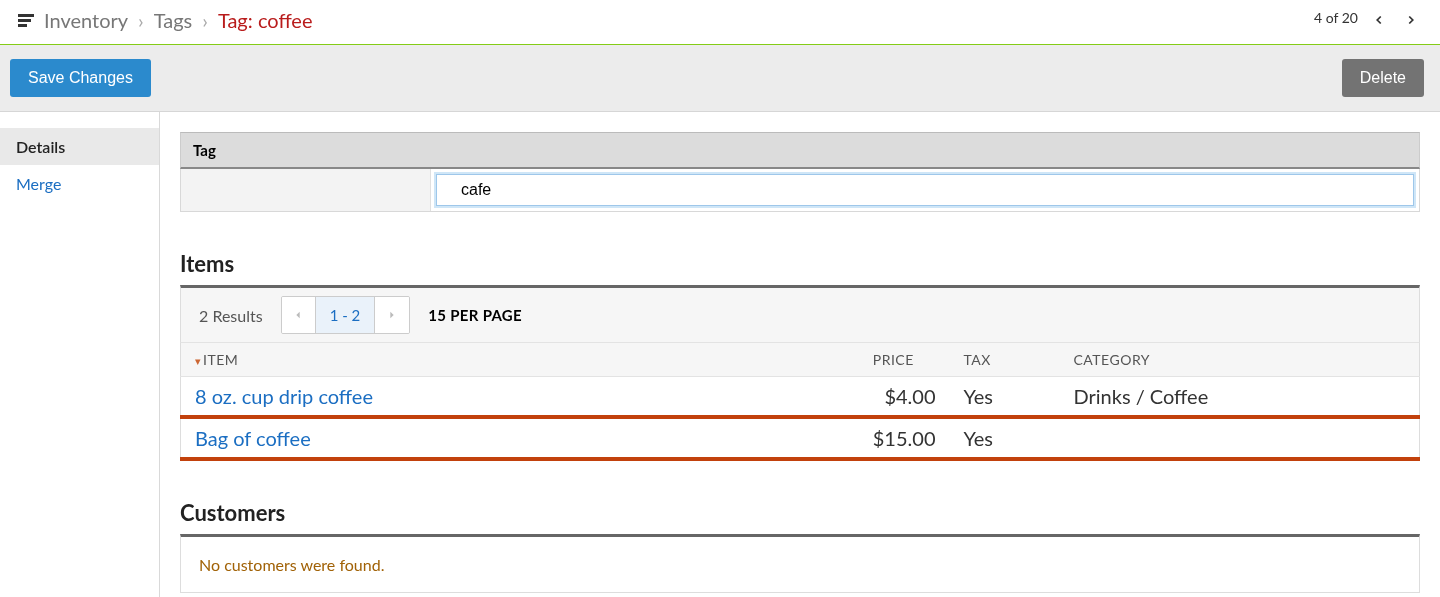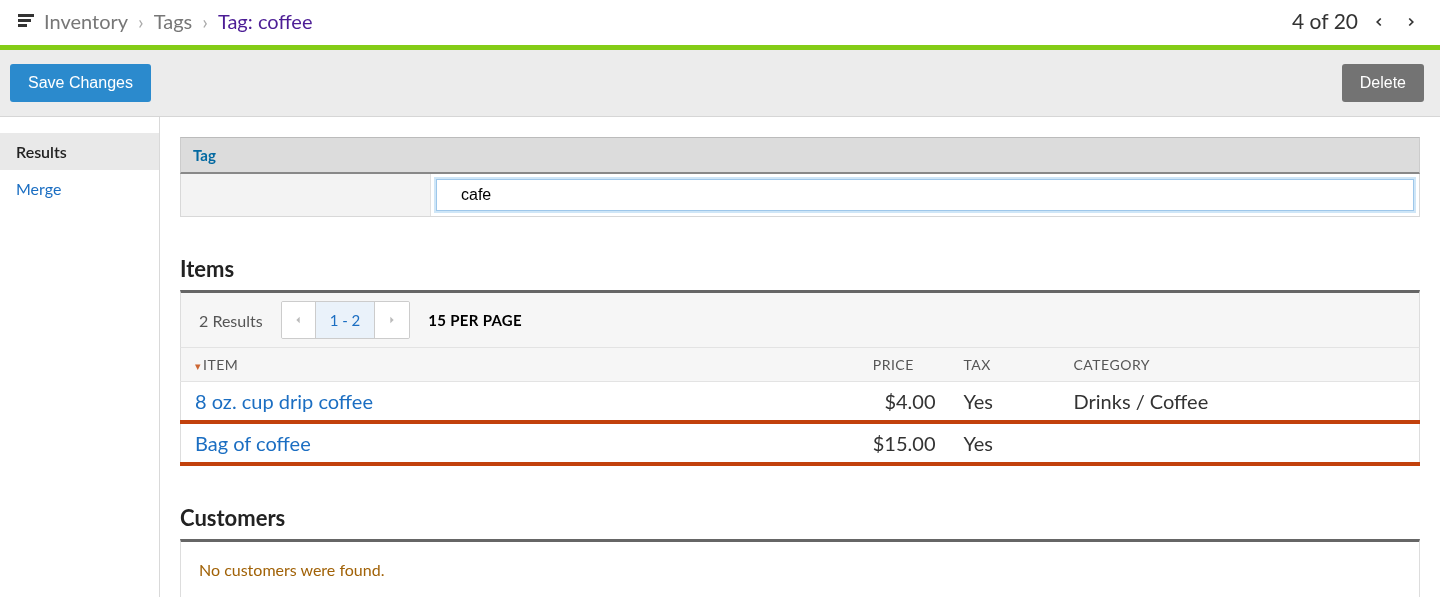--- a/index.html
+++ b/index.html
@@ -8,41 +8,41 @@
     font-size: 15px;
     color: #333;
     background: #fff;
     width: 1440px;
   }
   .topbar {
     display: flex;
     align-items: center;
     justify-content: space-between;
     padding: 8px 18px 12px 18px;
-    border-bottom: 5px solid #84cc16;
+    border-bottom: 1px solid #84cc16;
   }
   .breadcrumb {
     display: flex;
     align-items: center;
     gap: 10px;
     font-size: 20px;
     color: #333;
   }
   .bc-icon { display: inline-flex; flex-direction: column; gap: 2px; }
   .bc-icon span { width: 16px; height: 3px; background: #333; display: block; }
   .bc-icon span:nth-child(2){ width: 13px; }
   .bc-icon span:nth-child(3){ width: 9px; }
   .bc-link { color: #777; }
   .bc-sep { color: #aaa; }
-  .bc-current { color: #4c1d95; font-weight: 400; }
+  .bc-current { color: #b91c1c; font-weight: 400; }
   .pager {
     display: flex;
-    align-items: flex-end;
+    align-items: flex-start;
     gap: 10px;
-    font-size: 21px;
+    font-size: 14px;
     color: #333;
   }
   .pager-btn {
     width: 22px; height: 22px;
     display: flex; align-items:center; justify-content:center;
     cursor:pointer;
     color:#333;
   }
   .actionbar {
     background: #ececec;
@@ -87,21 +87,21 @@
   }
 
   .panel-header {
     background: #dcdcdc;
     border-top: 1px solid #bbb;
     border-left: 1px solid #ccc;
     border-right: 1px solid #ccc;
     border-bottom: 2px solid #888;
     padding: 8px 12px;
     font-weight: 700;
-    color: #0369a1;
+    color: #000000;
   }
   .tag-row {
     display: flex;
     border: 1px solid #d8d8d8;
     border-top: none;
   }
   .tag-label-cell {
     width: 250px;
     background: #f3f3f3;
     border-right: 1px solid #e0e0e0;
@@ -230,21 +230,21 @@
   </div>
 </div>
 
 <div class="actionbar">
   <button class="btn btn-primary">Save Changes</button>
   <button class="btn btn-danger">Delete</button>
 </div>
 
 <div class="body">
   <div class="sidebar">
-    <div class="side-item active">Results</div>
+    <div class="side-item active">Details</div>
     <div class="side-item link">Merge</div>
   </div>
 
   <div class="main">
     <div class="panel-header">Tag</div>
     <div class="tag-row">
       <div class="tag-label-cell"></div>
       <div class="tag-input-cell">
         <input class="tag-input" type="text" value="cafe" style="">
       </div>

